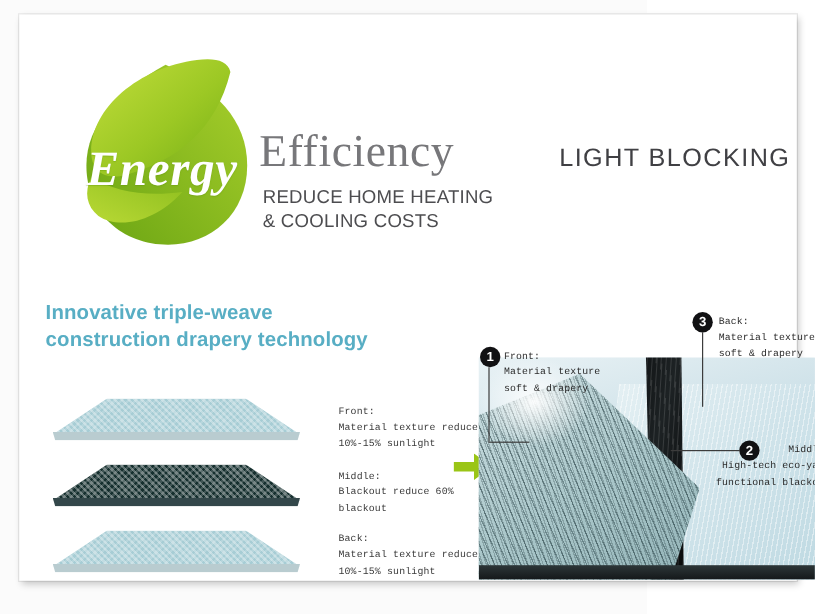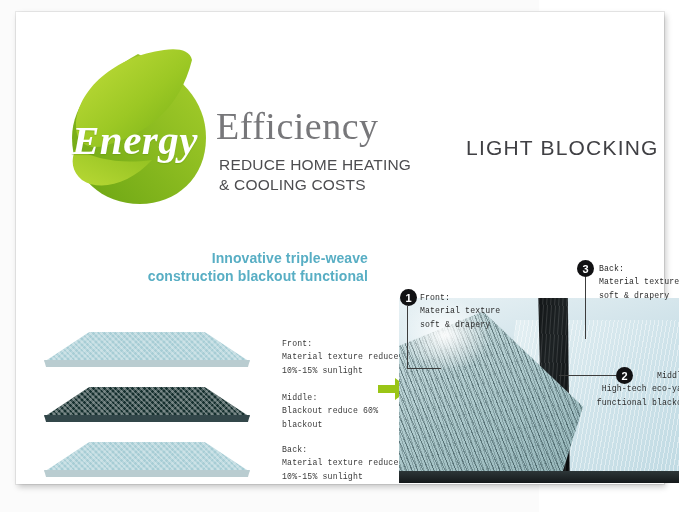--- a/index.html
+++ b/index.html
@@ -31,31 +31,31 @@
     font-family:"Liberation Serif",serif;
     font-size:38px;color:#77777a;letter-spacing:.5px;line-height:1;
   }
   #eff-sub{
     position:absolute;left:203px;top:143px;width:250px;
     font-family:Liberation Sans, sans-serif;font-size:15.5px;
     color:#4d4d50;line-height:1.32;letter-spacing:.2px;
   }
 
   
-  #claims{position:absolute;left:450px;top:120px;}
+  #claims{position:absolute;left:450px;top:104px;}
   .claim{
     font-family:"Liberation Sans",sans-serif;font-size:21px;color:#404044;
     letter-spacing:1.2px;line-height:1.55;white-space:nowrap;font-weight:400;
   }
 
   
   #blue-head{
     position:absolute;left:22px;top:238px;width:330px;
-    font-size:14px;font-weight:700;color:#58aec4;line-height:1.28;
-    text-align:right;letter-spacing:.1px;
+    font-size:17px;font-weight:700;color:#58aec4;line-height:1.28;
+    text-align:left;letter-spacing:.1px;
   }
 
   
   .slab{position:absolute;}
   .slab .face{
     width:100%;height:100%;
     clip-path:polygon(22% 0%, 78% 0%, 100% 100%, 0% 100%);
     background-image:
        repeating-linear-gradient(45deg, rgba(255,255,255,.30) 0 2px, rgba(0,0,0,0) 2px 4px),
        repeating-linear-gradient(-45deg, rgba(255,255,255,.18) 0 2px, rgba(0,0,0,0) 2px 4px);
@@ -204,21 +204,21 @@
       <div>REDUCE HOME HEATING</div>
       <div>&amp; COOLING COSTS</div>
     </div>
 
     <div id="claims">
       <div class="claim">LIGHT  BLOCKING</div>
     </div>
 
     <div id="blue-head">
       <div>Innovative triple-weave</div>
-      <div>construction blackout functional</div>
+      <div>construction drapery technology</div>
     </div>
 
     <div class="slab slab-light" id="slab1">
       <div class="face"></div>
       <div class="edge"></div>
     </div>
     <div class="slab slab-dark" id="slab2">
       <div class="face"></div>
       <div class="edge"></div>
     </div>

